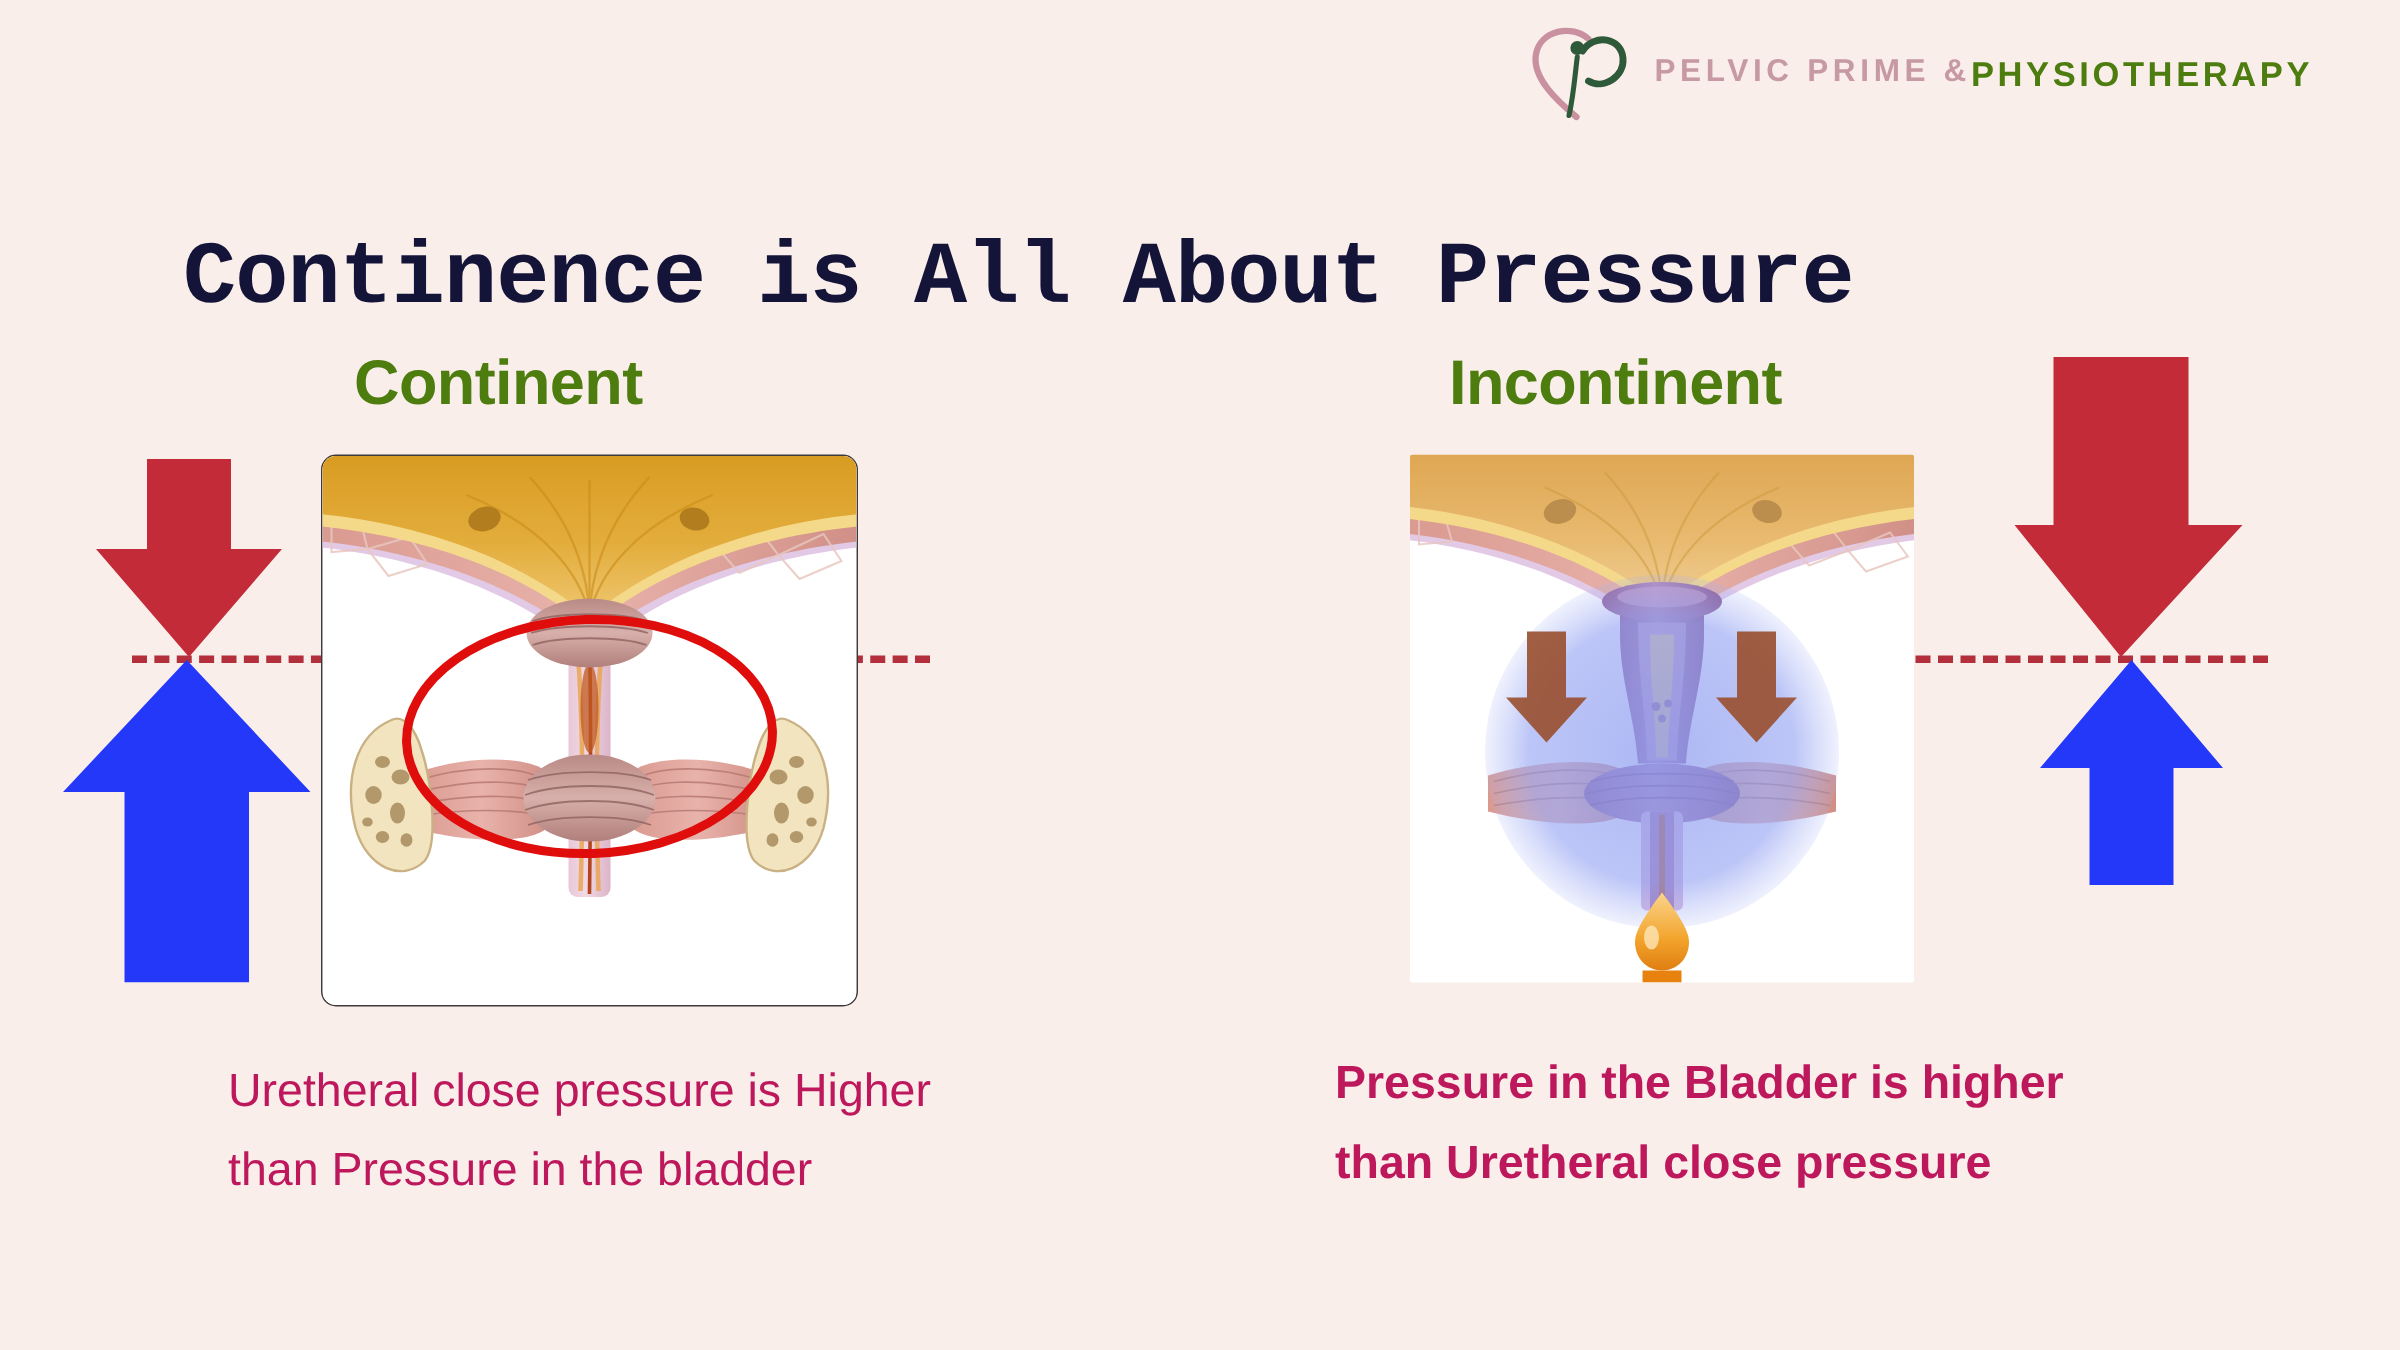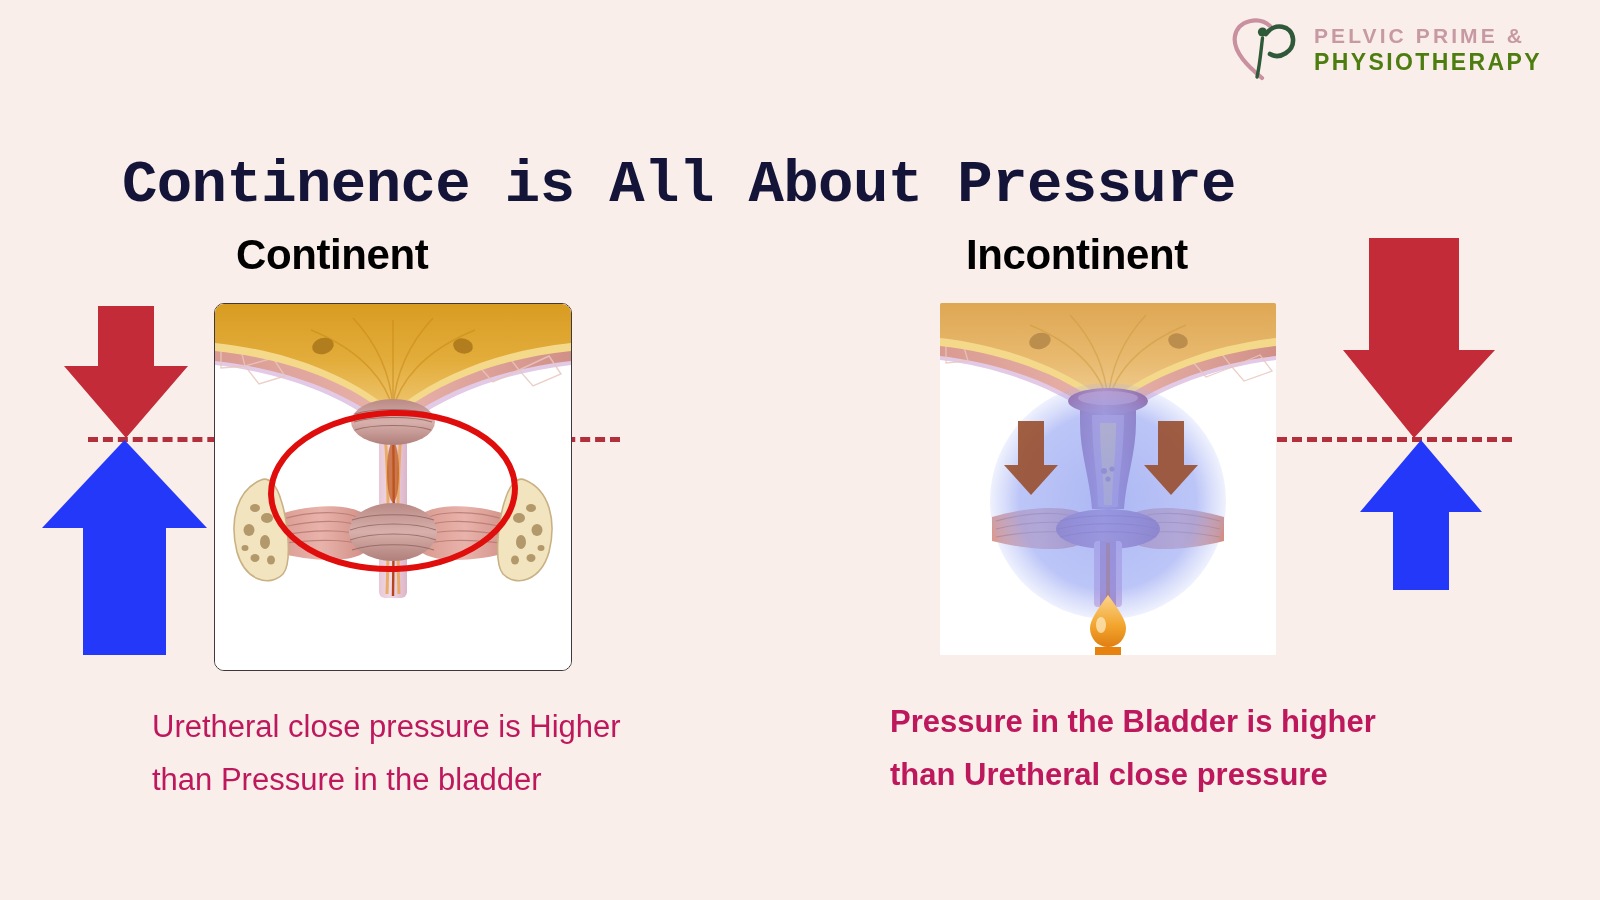--- a/index.html
+++ b/index.html
@@ -31,21 +31,21 @@
     align-items: center;
     gap: 14px;
   }
   .logo-mark {
     width: 74px;
     height: 72px;
     flex: 0 0 auto;
   }
   .logo-text {
     display: flex;
-    flex-direction: column;
+    flex-direction: row;
     justify-content: flex-start;
     line-height: 1.18;
   }
   .logo-line1 {
     font-size: 21px;
     letter-spacing: 3.1px;
     color: #c79aa3;
     font-weight: 600;
     white-space: nowrap;
   }
@@ -68,21 +68,21 @@
     letter-spacing: -0.6px;
     white-space: nowrap;
     font-family: Liberation Mono, monospace;
   }
 
   
   .col-heading {
     position: absolute;
     font-size: 42px;
     font-weight: 700;
-    color: #000000;
+    color: #4d7c0f;
     letter-spacing: -0.4px;
     white-space: nowrap;
   }
   .heading-left  { left: 236px; top: 231px; }
   .heading-right { left: 966px; top: 231px; }
 
   .caption {
     position: absolute;
     font-size: 31px;
     line-height: 1.72;

